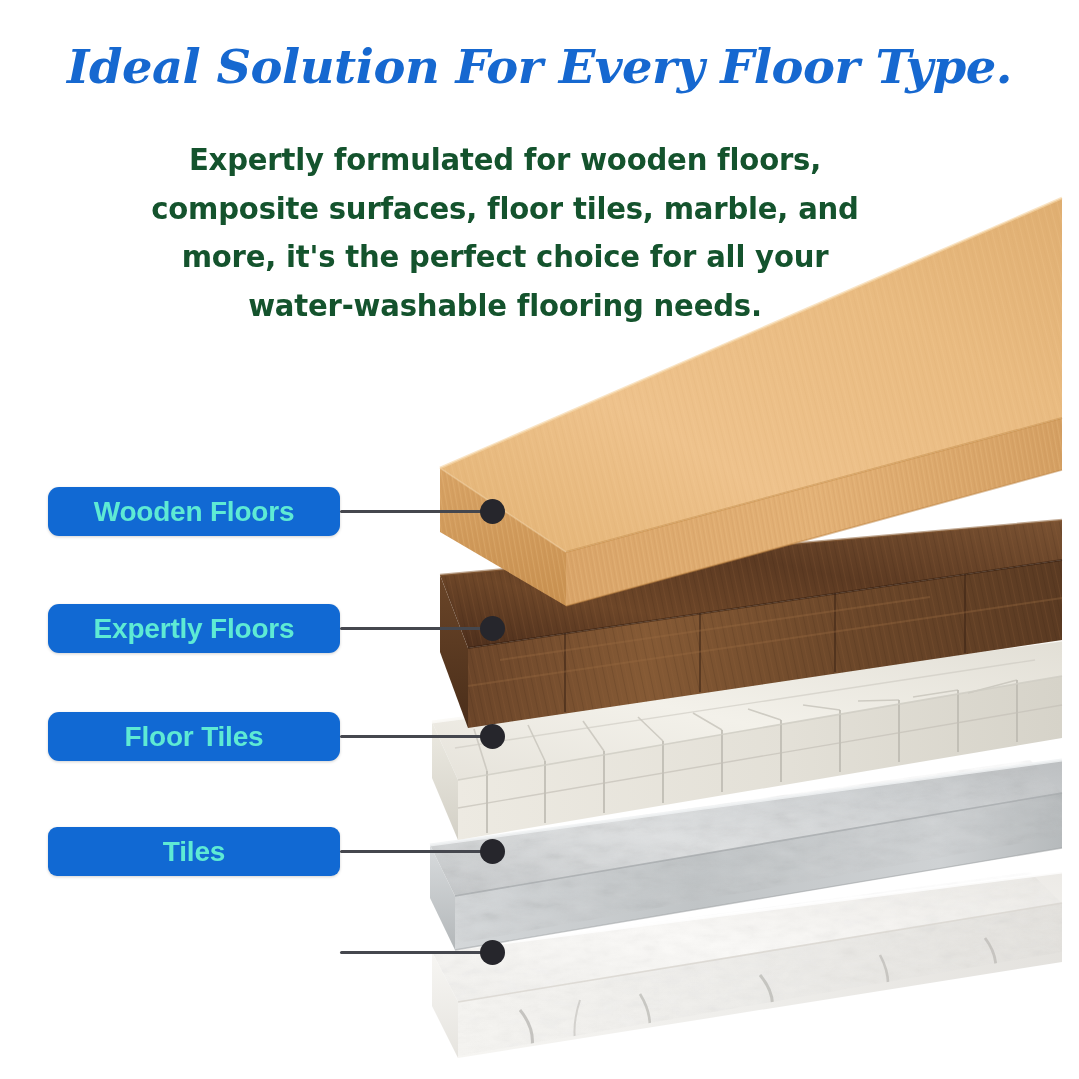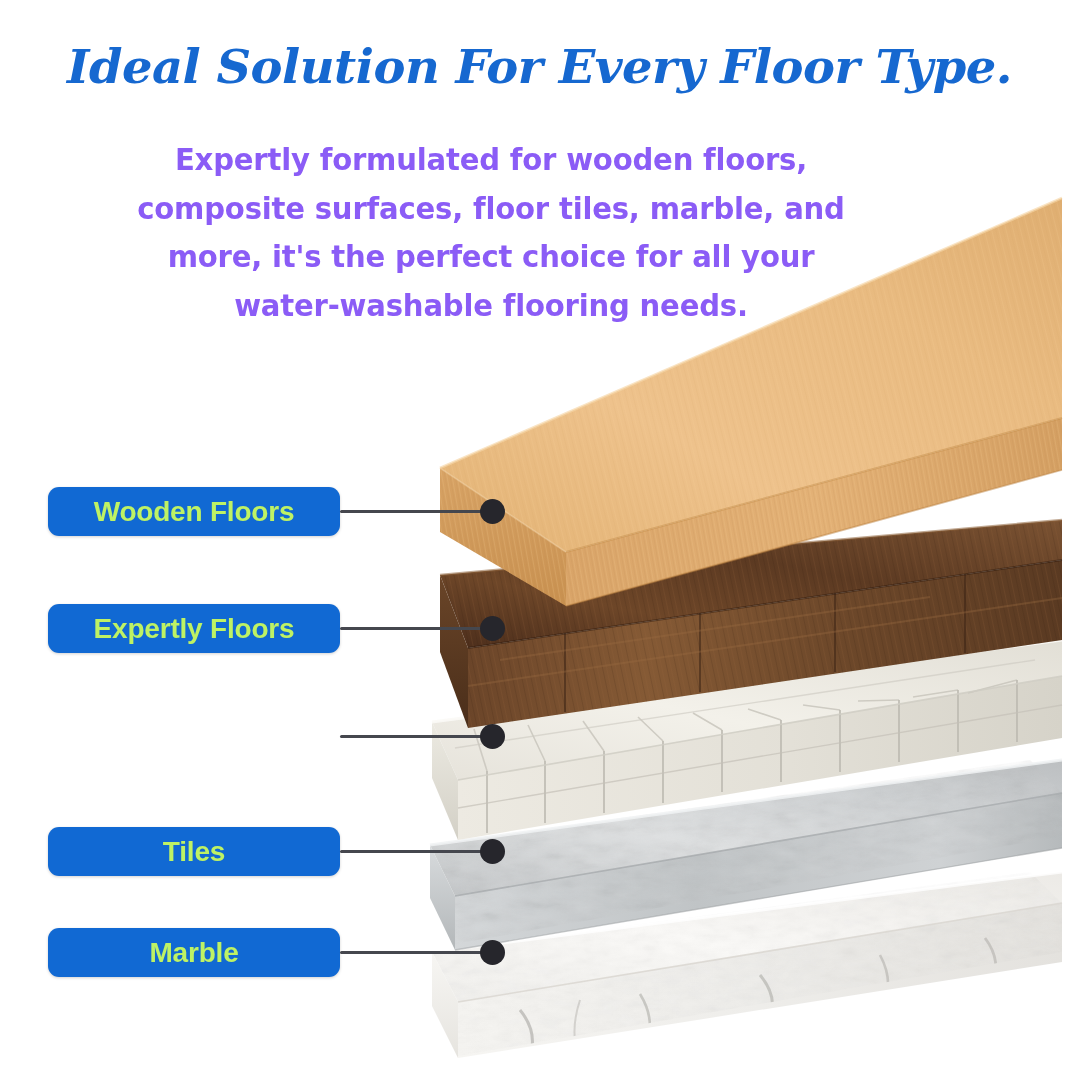--- a/index.html
+++ b/index.html
@@ -20,44 +20,44 @@
     font-weight:700;font-style:italic;
     font-size:47px;
     letter-spacing:-0.5px;
     line-height:1.05;
     white-space:nowrap;
     transform:scaleX(1.02);
   }
 
   
   .subcopy{
-    position:absolute;left:46px;top:136px;width:890px;
+    position:absolute;left:60px;top:136px;width:890px;
     text-align:center;
     font-family:"DejaVu Sans", sans-serif;
     font-weight:700;
     font-size:30px;
     line-height:1.62;
-    color:#8b5cf6;
+    color:#14532d;
     letter-spacing:-0.2px;
   }
   .subcopy .ln{display:block;transform:scaleX(0.97);}
 
   
   .illus{position:absolute;left:0;top:0;width:1079px;height:1079px;}
 
   
   .callouts{position:absolute;left:0;top:0;width:1079px;height:1079px;}
   .chip{
     position:absolute;
     left:48px;width:292px;height:49px;
     background:#1169d3;
     border-radius:11px;
     box-shadow:0 1px 3px rgba(0,0,0,.18);
     display:flex;align-items:center;justify-content:center;
-    color:#bef264;
+    color:#5eead4;
     font-family:"Liberation Sans", sans-serif;
     font-weight:700;
     font-size:28px;
     letter-spacing:-0.2px;
     box-sizing:border-box;
     padding:0 10px;
     white-space:nowrap;
   }
   .leader{position:absolute;height:3px;background:#45474e;border-radius:2px;}
   .dot{position:absolute;width:25px;height:25px;border-radius:50%;background:#26262c;}
@@ -322,25 +322,25 @@
   <div class="callouts">
 
     <div class="chip" style="top: 487px; background: rgb(17, 105, 211);">Wooden Floors</div>
     <div class="leader" style="left:340px;top:510px;width:152px"></div>
     <div class="dot" style="left: 480px; top: 499px; background: rgb(38, 38, 44);"></div>
 
     <div class="chip" style="top: 604px; background: rgb(17, 105, 211);">Expertly Floors</div>
     <div class="leader" style="left:340px;top:627px;width:152px"></div>
     <div class="dot" style="left: 480px; top: 616px; background: rgb(38, 38, 44);"></div>
 
+    <div class="chip" style="top: 712px; background: rgb(17, 105, 211);">Floor Tiles</div>
     <div class="leader" style="left:340px;top:735px;width:152px"></div>
     <div class="dot" style="left: 480px; top: 724px; background: rgb(38, 38, 44);"></div>
 
-    <div class="chip" style="top: 827px; background: rgb(17, 105, 211);">Tiles</div>
+    <div class="chip" style="top: 827px; background: rgb(17, 105, 211); border-radius: 9px;">Tiles</div>
     <div class="leader" style="left:340px;top:850px;width:152px"></div>
     <div class="dot" style="left: 480px; top: 839px; background: rgb(38, 38, 44);"></div>
 
-    <div class="chip" style="top: 928px; background: rgb(17, 105, 211);">Marble</div>
     <div class="leader" style="left:340px;top:951px;width:152px"></div>
     <div class="dot" style="left: 480px; top: 940px; background: rgb(38, 38, 44);"></div>
   </div>
 
 </div>
 
 </body></html>

